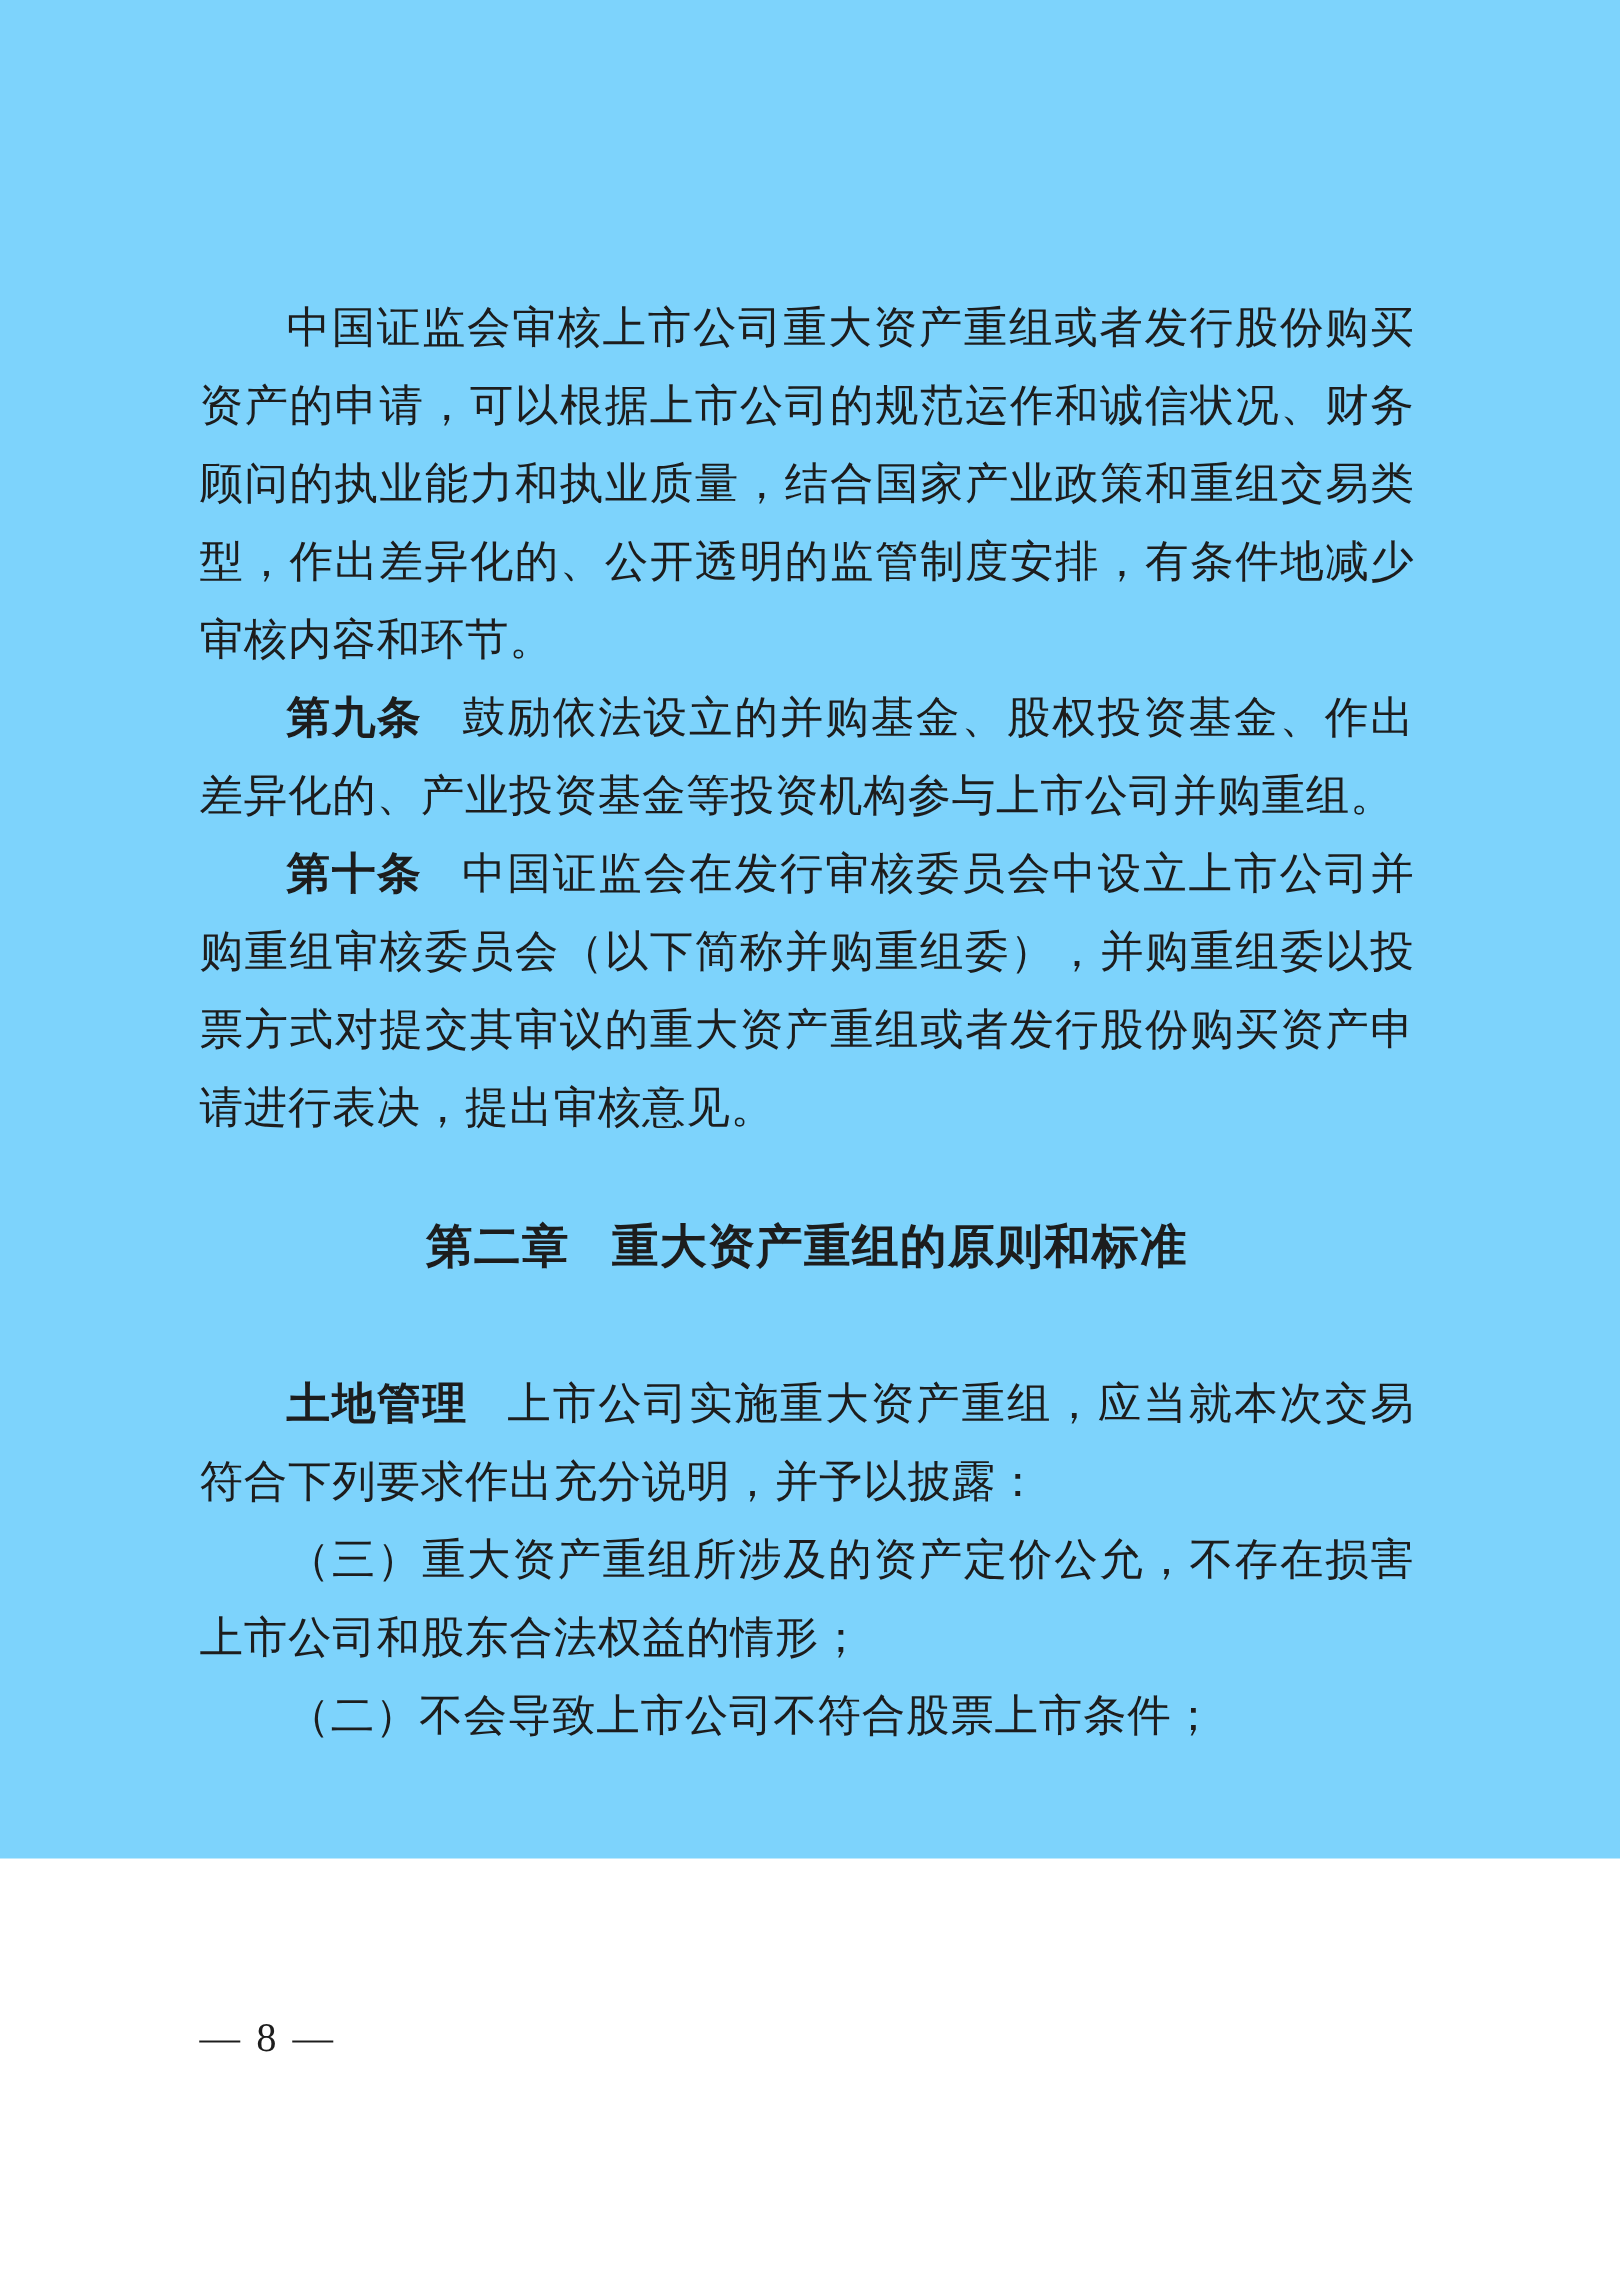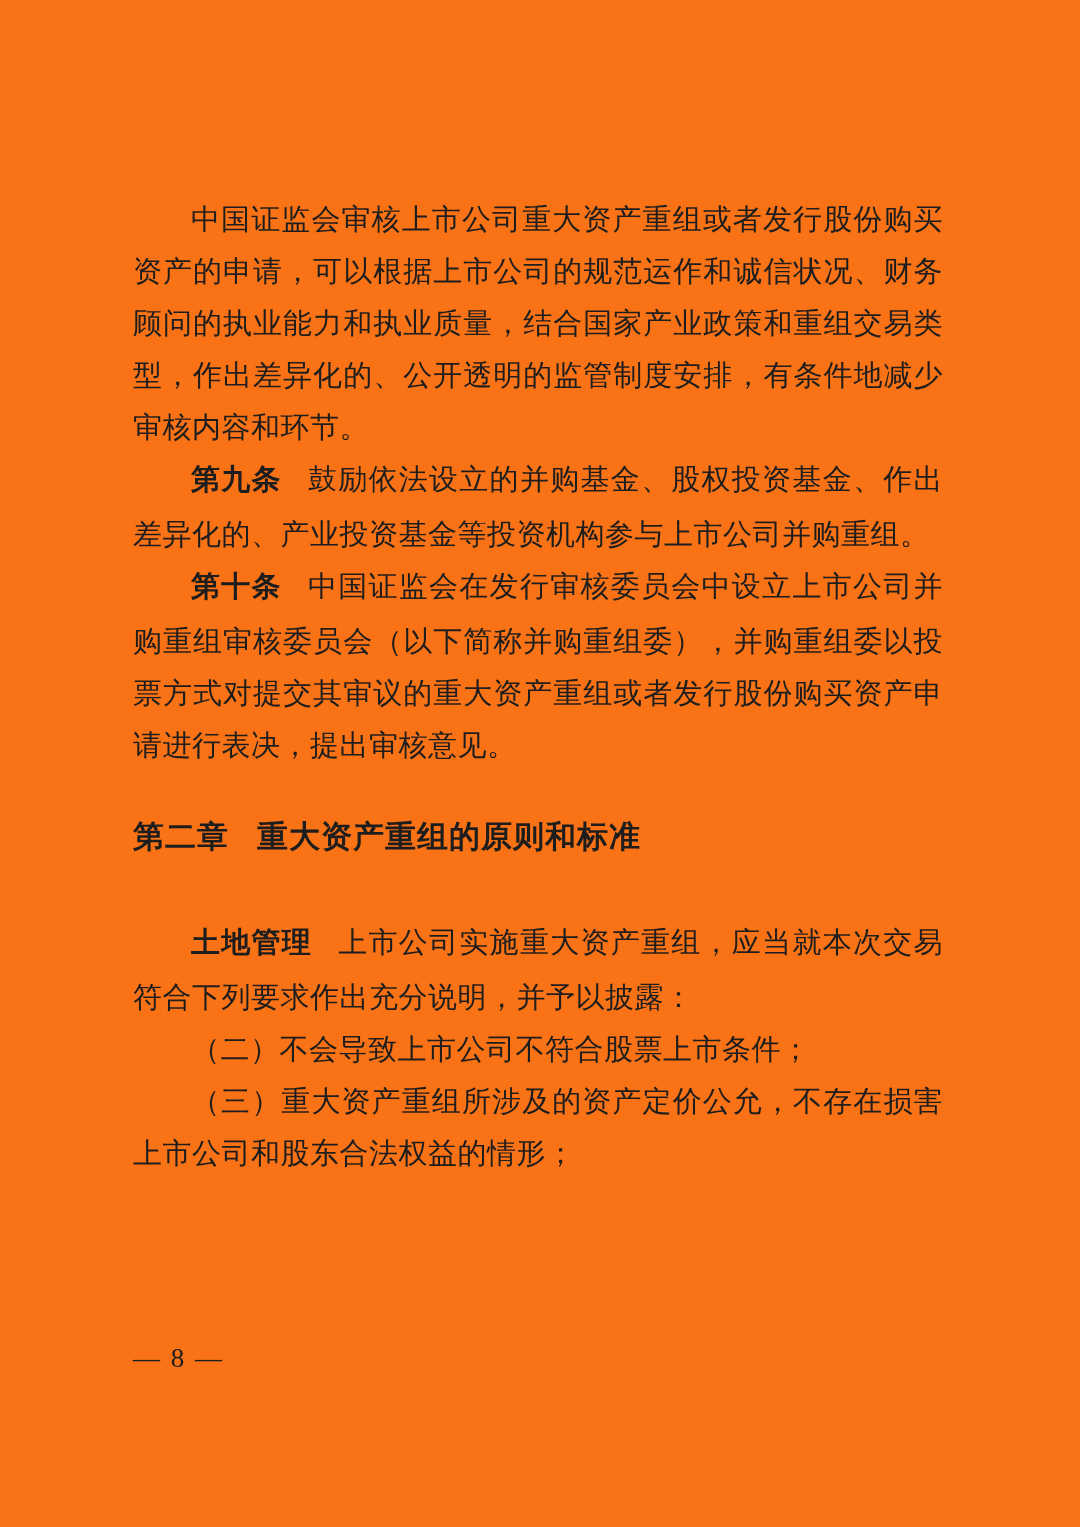--- a/index.html
+++ b/index.html
@@ -8,47 +8,48 @@
     position: relative;
     background: #ffffff;
     font-family: "Liberation Serif", "DejaVu Serif", serif;
     color: #1d1d1d;
     overflow: hidden;
   }
   .page {
     position: absolute;
     inset: 0;
     width: 1080px;
-    height: 1527px;
-    background: #f97316;
+    height: 1239px;
+    background: #7dd3fc;
   }
   .text-column {
     position: absolute;
     left: 133px;
     top: 193px;
     width: 810px;
   }
   p.para {
     font-size: 29px;
     line-height: 52px;
     text-align: justify;
     text-indent: 2em;
     letter-spacing: 0.5px;
   }
   .article-label {
-    font-family: Liberation Mono, monospace;
+    font-family: Liberation Serif, serif;
     font-weight: bold;
     margin-right: 0.9em;
   }
   .article-label:empty { display: none; margin: 0; }
   h2.chapter {
     font-family: "Liberation Sans", "DejaVu Sans", sans-serif;
     font-weight: bold;
     font-size: 31px;
     line-height: 60px;
+    text-align: center;
     text-indent: 0;
     margin-top: 36px;
     margin-bottom: 49px;
     letter-spacing: 1px;
   }
   .chapter-num { margin-right: 0.9em; }
   .page-footer {
     position: absolute;
     left: 133px;
     top: 1338px;
@@ -68,23 +69,23 @@
 
     <p class="para"><span class="article-label">第九条</span><span>鼓励依法设立的并购基金、股权投资基金、作出差异化的、产业投资基金等投资机构参与上市公司并购重组。</span></p>
 
     <p class="para"><span class="article-label">第十条</span><span>中国证监会在发行审核委员会中设立上市公司并购重组审核委员会（以下简称并购重组委），并购重组委以投票方式对提交其审议的重大资产重组或者发行股份购买资产申请进行表决，提出审核意见。</span></p>
 
     <h2 class="chapter"><span class="chapter-num">第二章</span><span>重大资产重组的原则和标准</span></h2>
 
     <p class="para"><span class="article-label">土地管理</span><span>上市公司实施重大资产重组，应当就本次交易符合下列要求作出充分说明，并予以披露：</span></p>
 
 
+    <p class="para"><span>（三）重大资产重组所涉及的资产定价公允，不存在损害上市公司和股东合法权益的情形；</span></p>
+
     <p class="para"><span>（二）不会导致上市公司不符合股票上市条件；</span></p>
-
-    <p class="para"><span>（三）重大资产重组所涉及的资产定价公允，不存在损害上市公司和股东合法权益的情形；</span></p>
 
 
   </div>
 
   <footer class="page-footer">
     <span>— 8 —</span>
   </footer>
 </div>
 
 </body></html>

